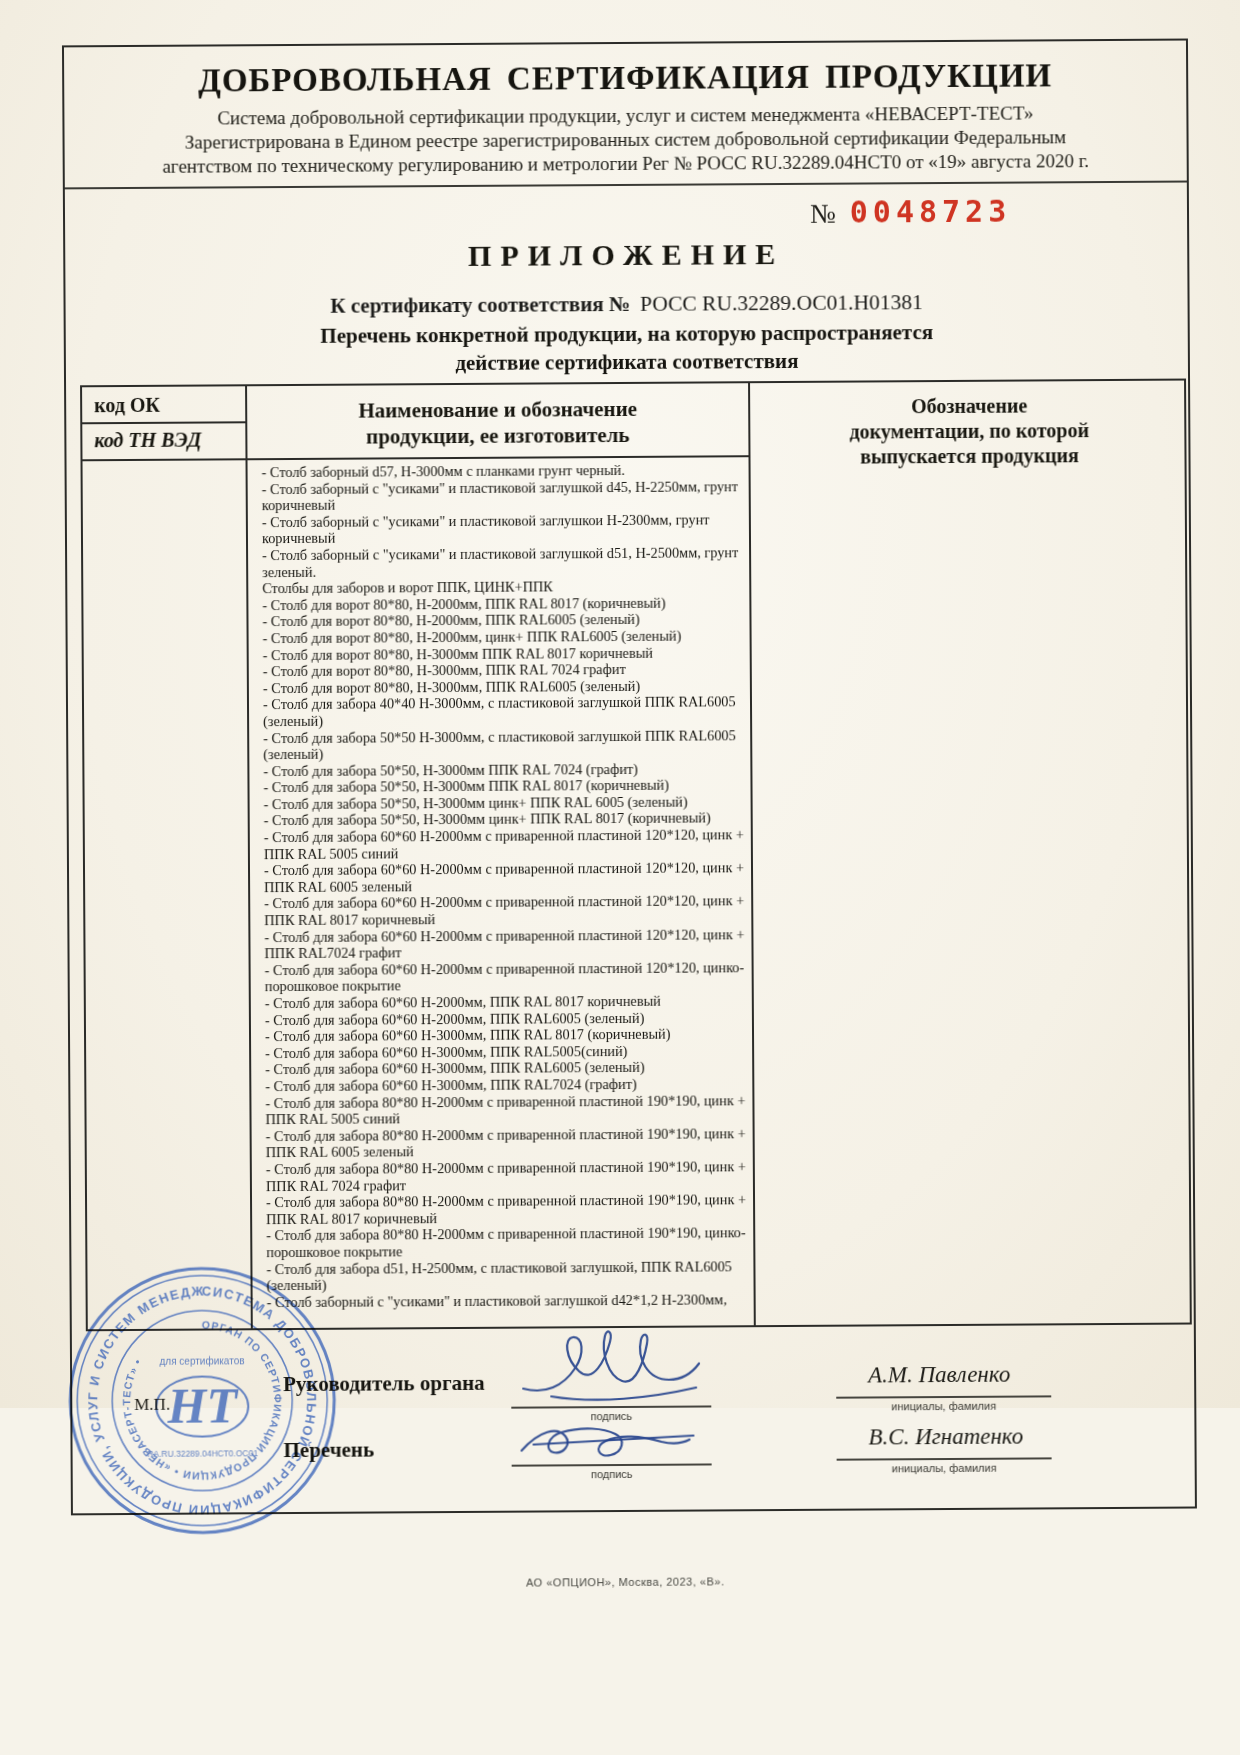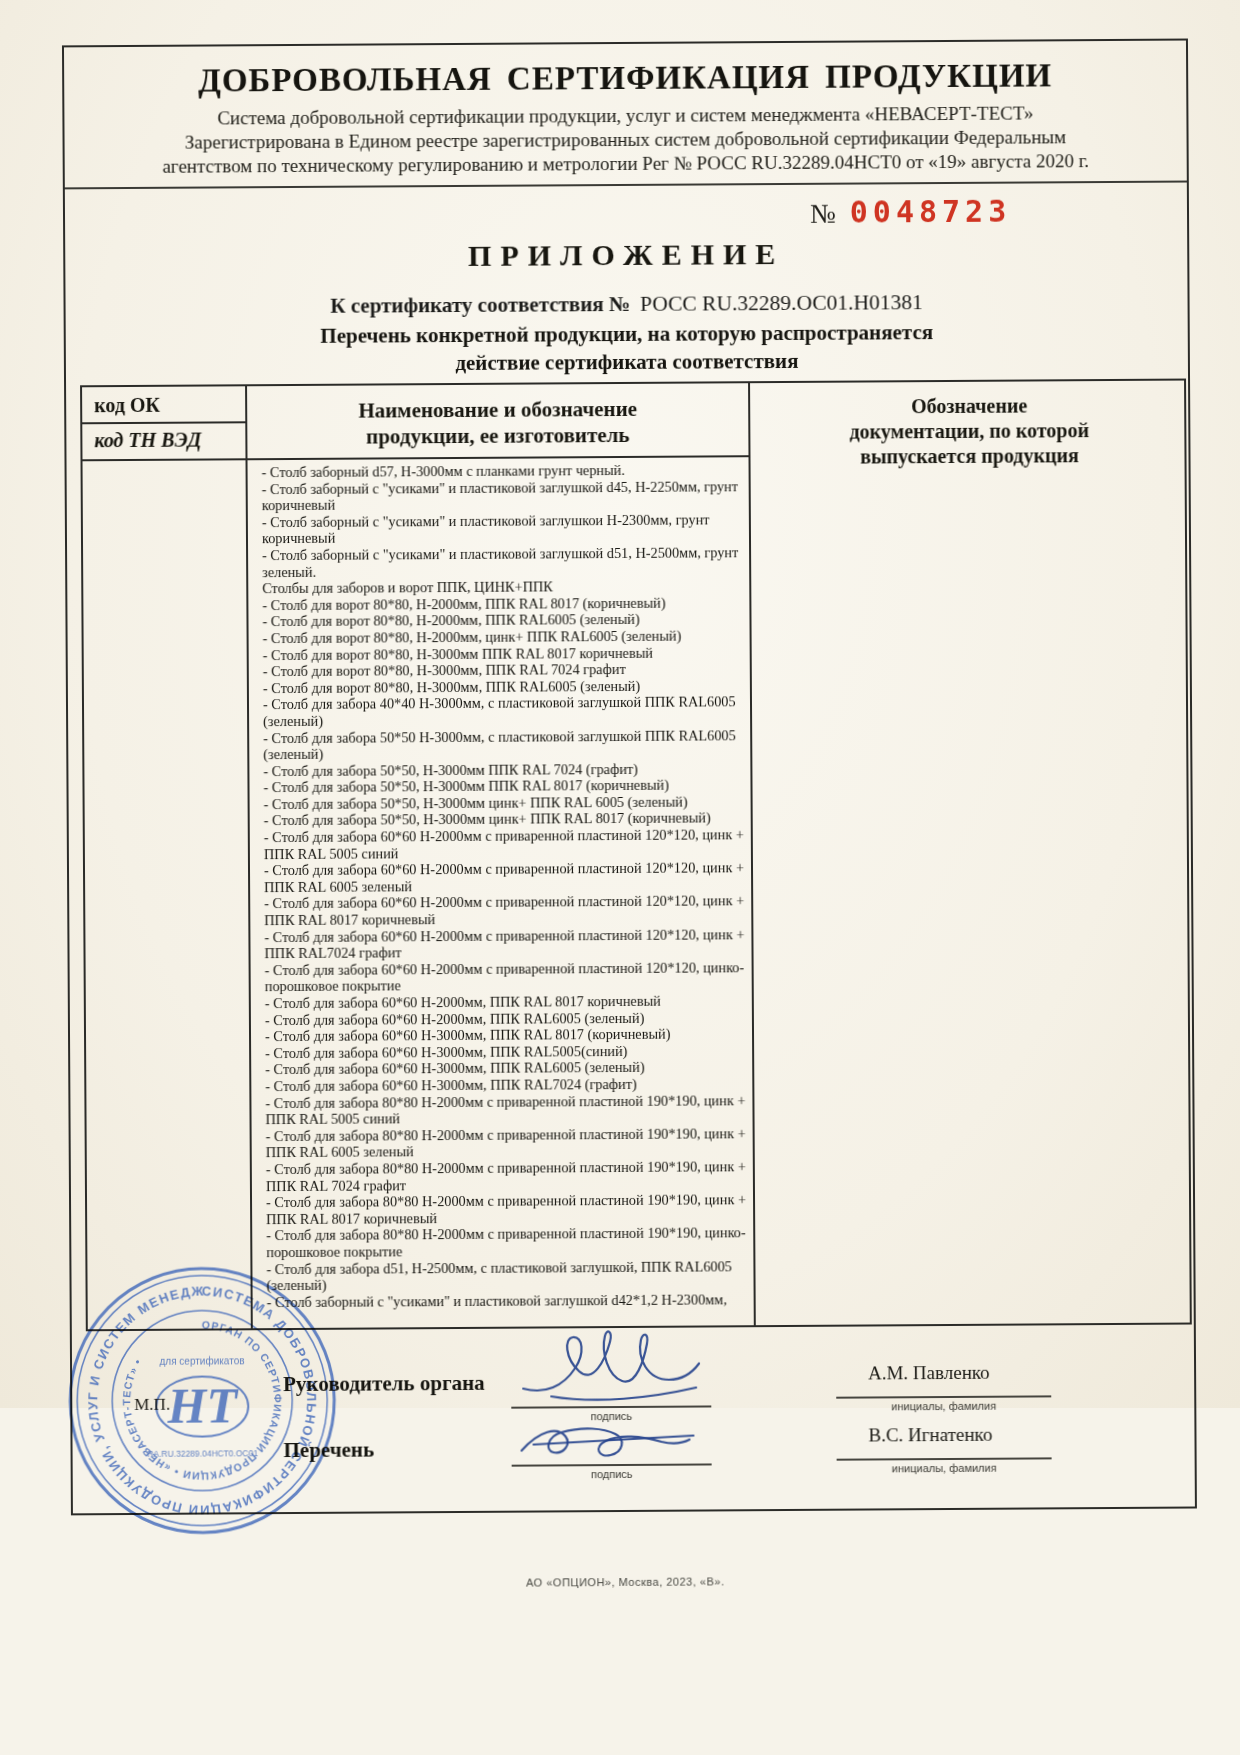--- a/index.html
+++ b/index.html
@@ -49,21 +49,21 @@
   .th{ position:absolute; font-weight:bold; font-size:20px; color:#17160f; }
   .th-center{ text-align:center; }
   .hdr-lines div{ line-height:26px; }
   .doc-lines div{ line-height:25px; }
   .products{ position:absolute; left:179px; top:78px; width:487px; font-size:14.3px; line-height:16.6px; color:#181712; }
 
   
   .role{ font-size:21px; font-weight:bold; color:#15140f; }
   .sig-line{ position:absolute; height:1.5px; background:#46453f; }
   .cap{ position:absolute; font-family:"Liberation Sans",sans-serif; font-size:11px; color:#3c3b35; text-align:center; }
-  .pname{ position:absolute; font-size:19px; color:#1b1a15; }
+  .pname{ position:absolute; font-size:23px; color:#1b1a15;font-style:italic; }
   .mp{ font-size:17px; color:#22211b; }
   .sig-svg{ position:absolute; z-index:5; }
   .sig-svg path{ fill:none; stroke:#24418c; stroke-width:2.2; stroke-linecap:round; opacity:.9; }
 
   .stamp{
     position:absolute; left:58px; top:1258px; z-index:6;
     opacity:.78; mix-blend-mode:multiply;
   }
   .print-note{
     left:0; top:1576px; width:100%; text-align:center;

